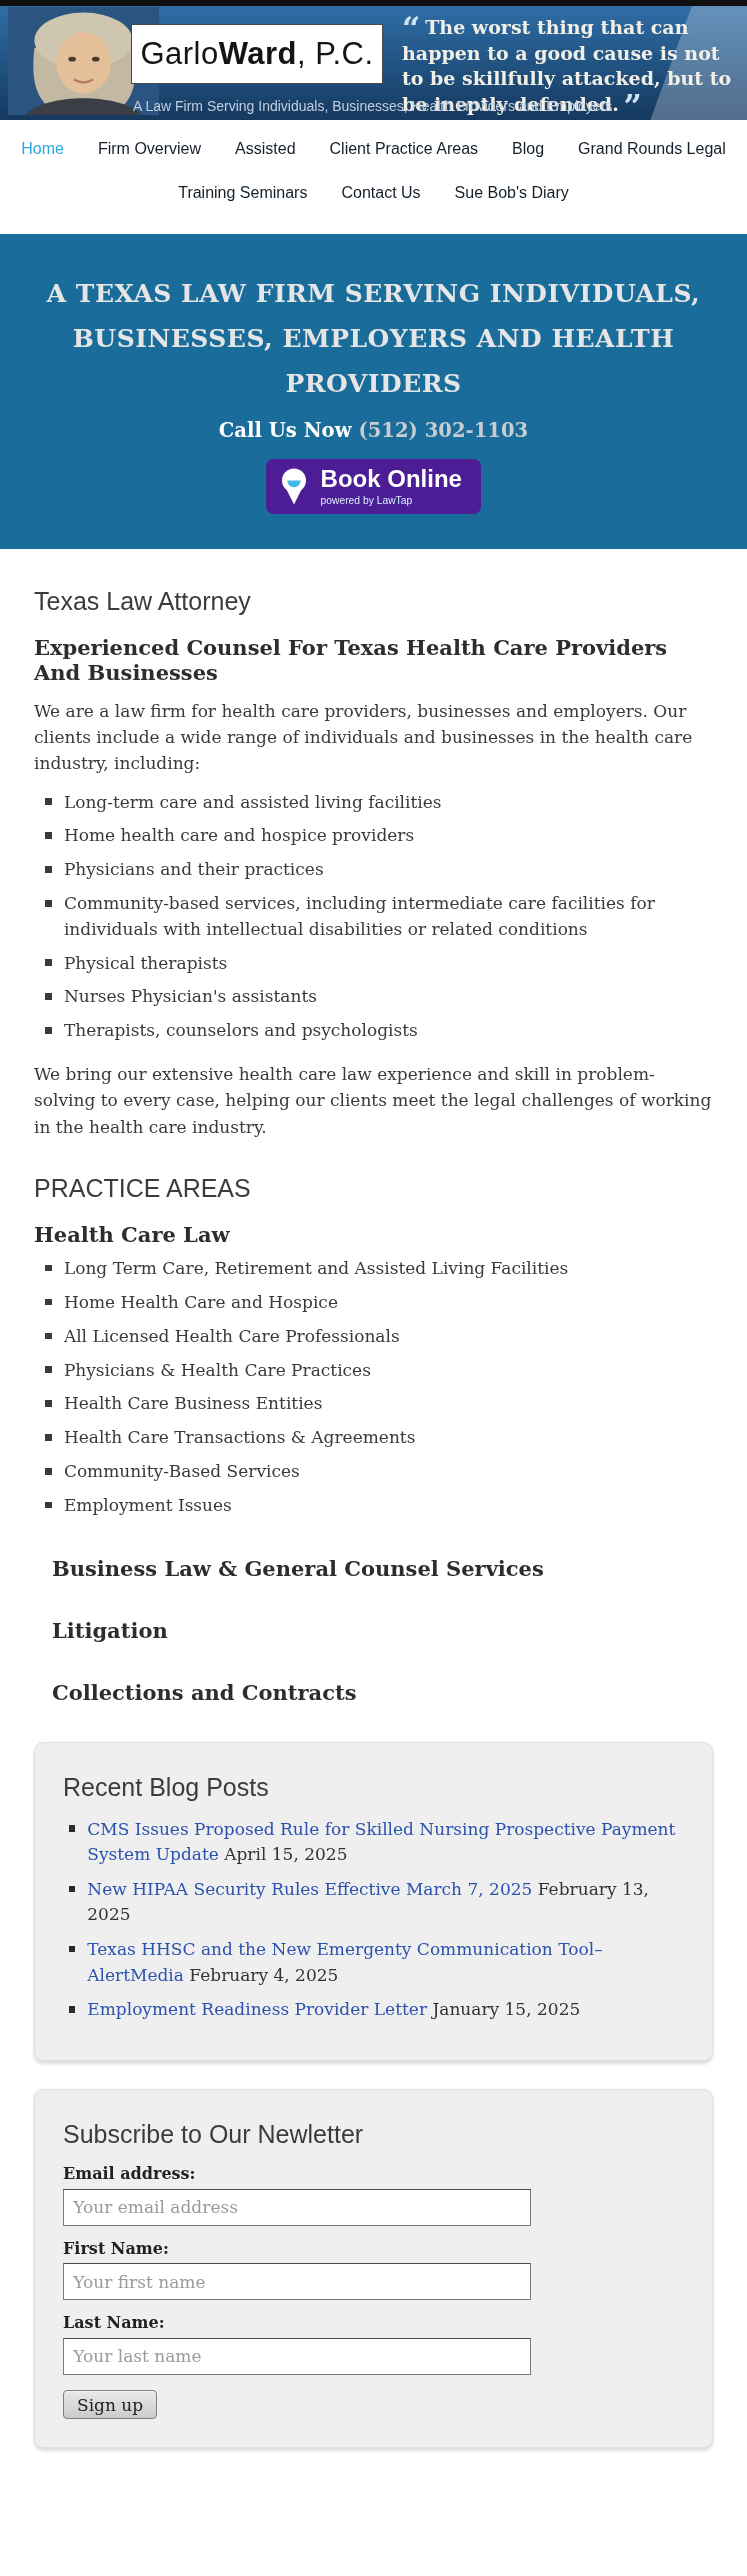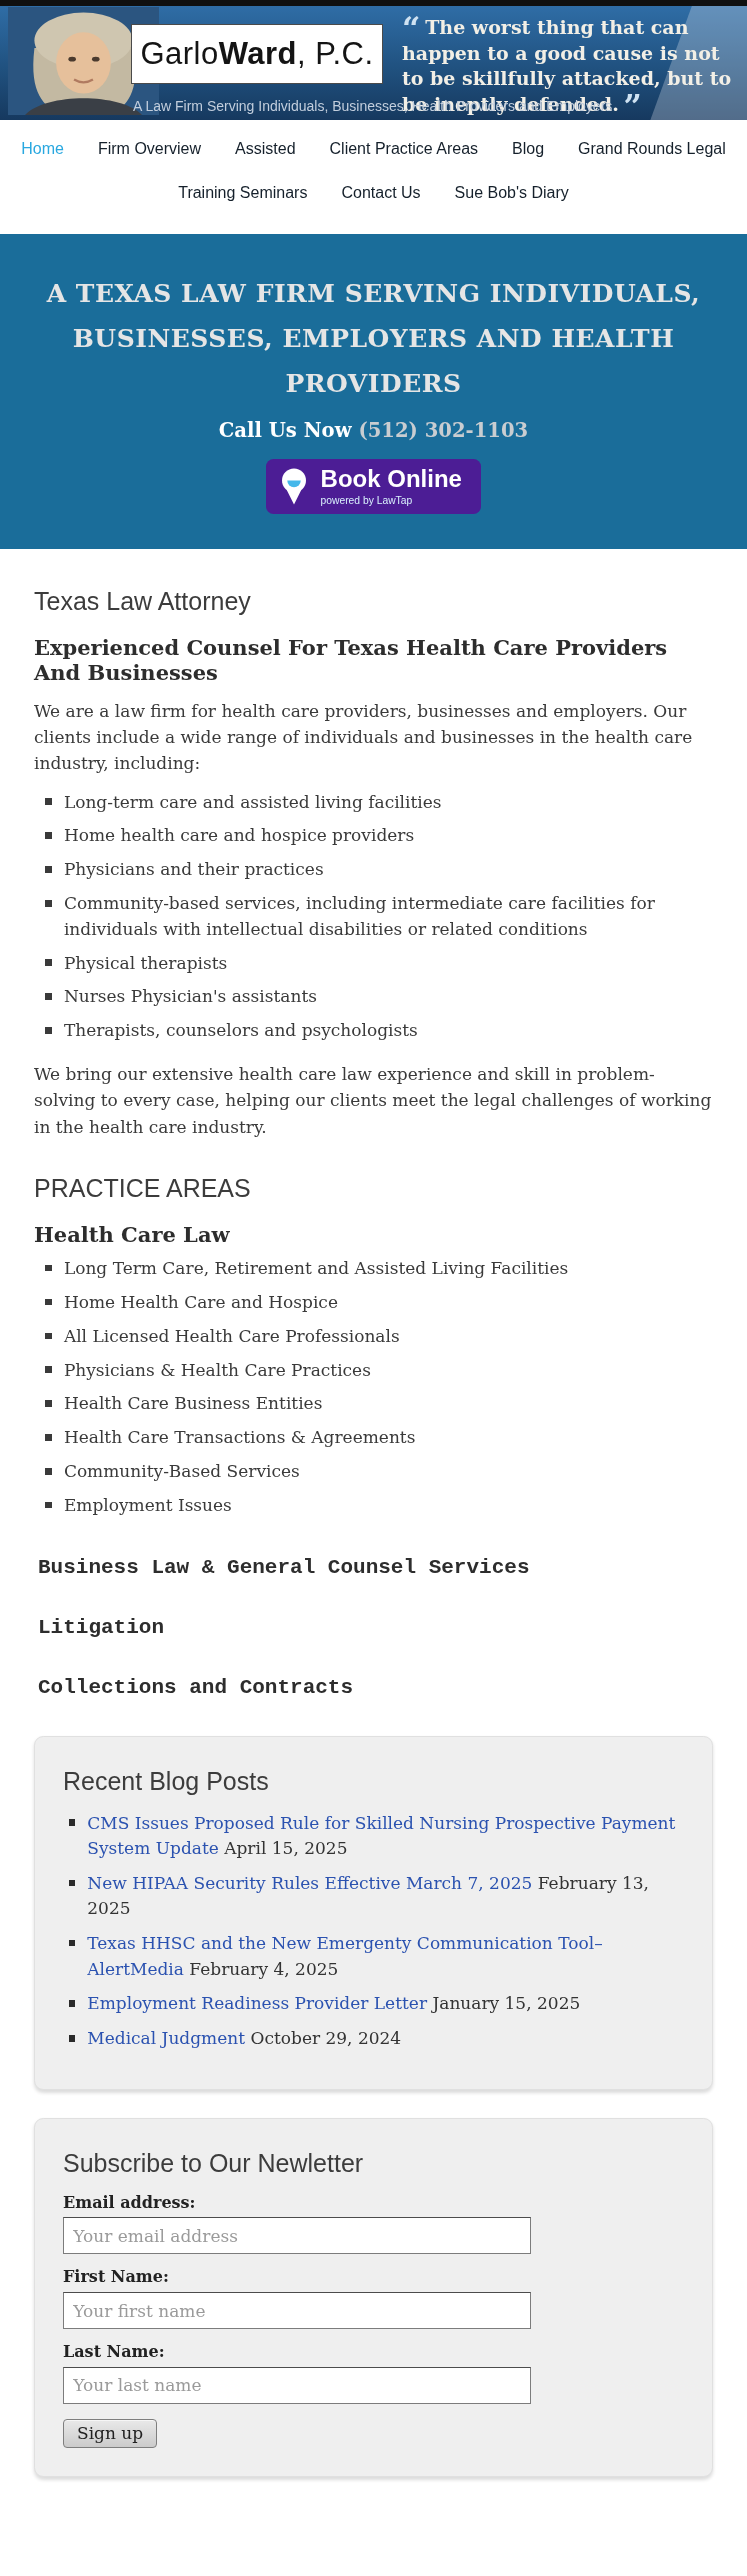--- a/index.html
+++ b/index.html
@@ -69,21 +69,21 @@
   .book-btn .bb-sub { font-family:"Liberation Sans", sans-serif; font-size:10.3px; color:#d9f1fd; }
 
   
   .content { padding:3.7px 34px 0; }
   .h-sans {
     font-family:"Liberation Sans", sans-serif; font-weight:400;
     font-size:25px; color:#3c3c3c; margin:34px 0 9.3px;
   }
   .content p { font-size:17px; line-height:1.55; margin:13px 0; }
   .h-serif { font-size:21px; font-weight:bold; color:#2d2d2d; margin:18.7px 0 5.6px; }
-  .h-serif.spaced { margin:37px 4px;font-family:Liberation Mono, monospace; }
+  .h-serif.spaced { margin:37px 18px; }
   ul.squares { list-style:none; margin:9.3px 0 17px; padding:0 0 0 11.2px; }
   ul.squares li { position:relative; padding-left:18.7px; margin:8.4px 0; font-size:17px; line-height:1.5; }
   ul.squares li::before {
     content:""; position:absolute; left:0; top:0.52em; width:6.5px; height:6.5px; background:#3a3a3a;
   }
 
   
   .card {
     background:#efefef; border:0.9px solid #e0e0e0; border-radius:9.3px;
     box-shadow:0 2.8px 3.7px rgba(0,0,0,0.14);
@@ -236,24 +236,20 @@
         <span class="post-date">February 13, 2025</span>
       </li>
       <li>
         <a>Texas HHSC and the New Emergenty Communication Tool–AlertMedia</a>
         <span class="post-date">February 4, 2025</span>
       </li>
       <li>
         <a>Employment Readiness Provider Letter</a>
         <span class="post-date">January 15, 2025</span>
       </li>
-      <li>
-        <a>Medical Judgment</a>
-        <span class="post-date">October 29, 2024</span>
-      </li>
     </ul>
   </section>
 
   <section class="card">
     <h2 class="h-sans">Subscribe to Our Newletter</h2>
 
     <label class="nl-label">Email address:</label>
     <input class="nl-input" type="text" placeholder="Your email address" style="">
 
     <label class="nl-label">First Name:</label>

